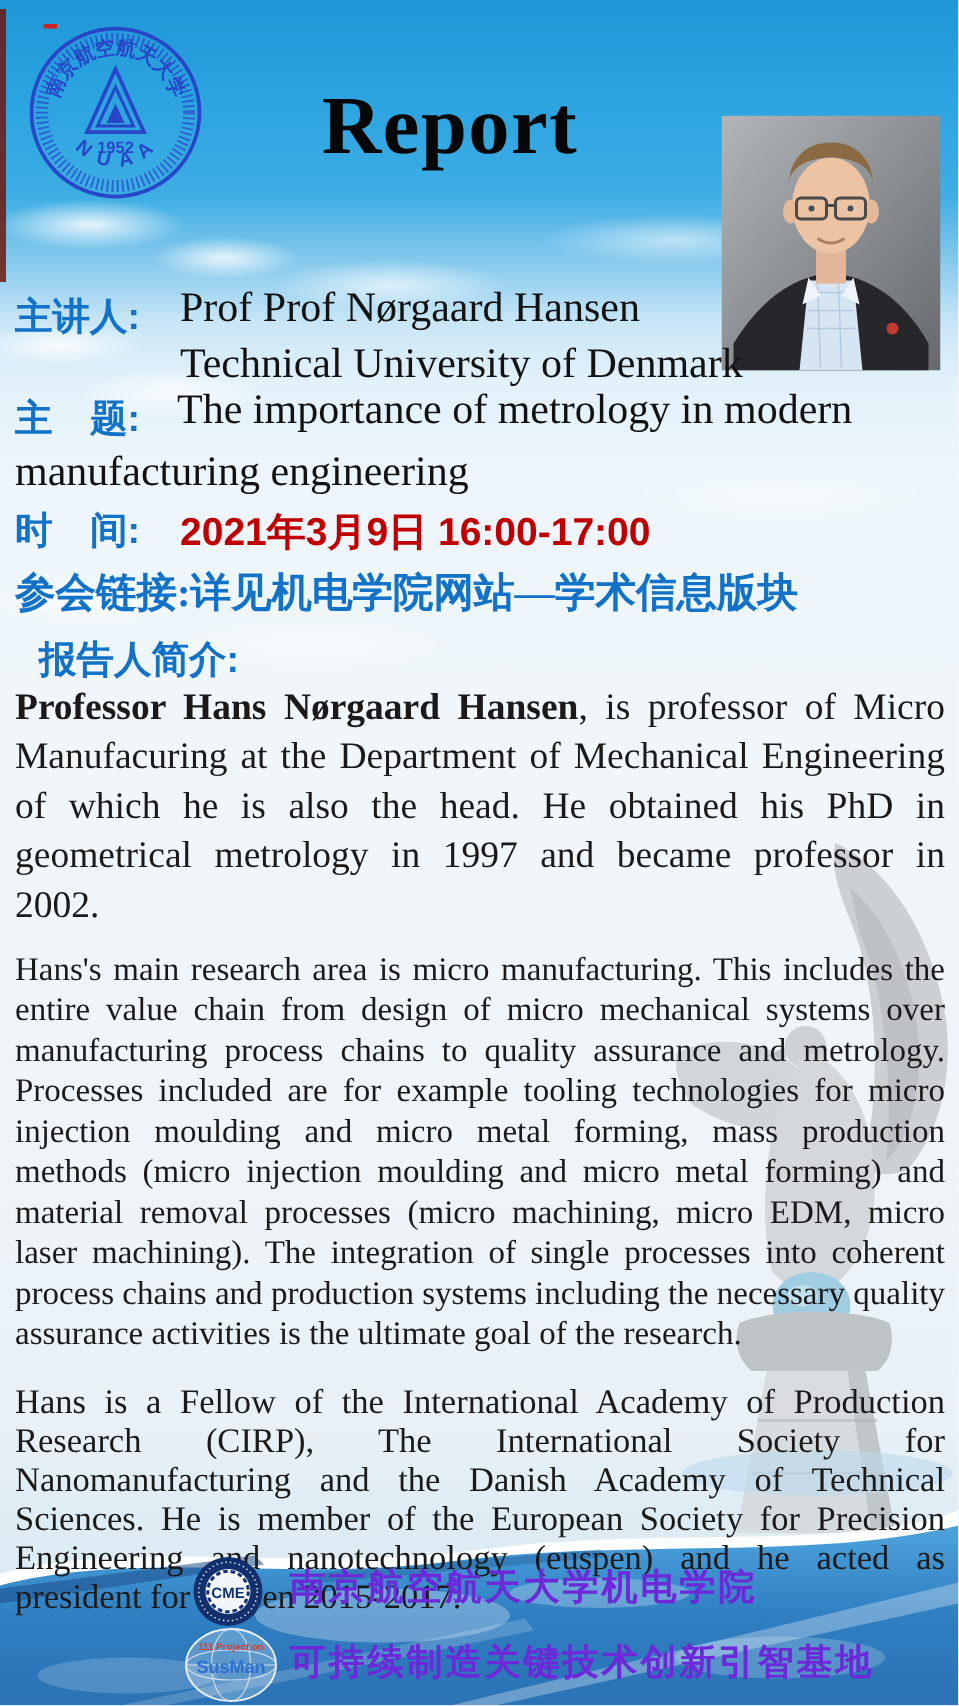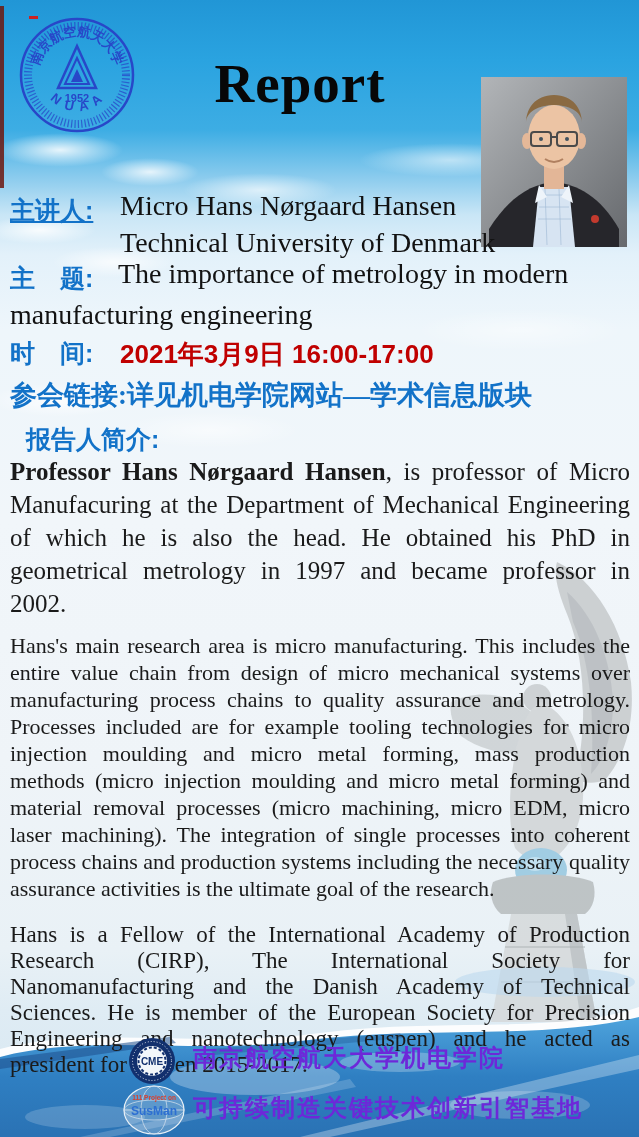--- a/index.html
+++ b/index.html
@@ -139,22 +139,22 @@
     <path d="M45,46 C45,22 101,22 101,46 C101,32 92,18 73,18 C54,18 45,32 45,46 Z" fill="#8a6a42"></path>
     <rect x="50" y="55" width="20" height="14" rx="3" fill="none" stroke="#4a4a4a" stroke-width="2"></rect>
     <rect x="76" y="55" width="20" height="14" rx="3" fill="none" stroke="#4a4a4a" stroke-width="2"></rect>
     <path d="M70,60 L76,60" stroke="#4a4a4a" stroke-width="2"></path>
     <circle cx="60" cy="62" r="2" fill="#40515e"></circle>
     <circle cx="86" cy="62" r="2" fill="#40515e"></circle>
     <path d="M64,82 Q73,88 82,82" stroke="#b08060" stroke-width="2" fill="none"></path>
     <circle cx="114" cy="142" r="4" fill="#c23a2e"></circle>
   </svg>
 
-  <div class="abs lbl" style="left:10px;top:194px;text-decoration:underline;">主讲人:</div>
-  <div class="abs val" style="left:120px;top:190px;">Micro Hans Nørgaard Hansen</div>
+  <div class="abs lbl" style="left:10px;top:194px;">主讲人:</div>
+  <div class="abs val" style="left:120px;top:190px;">Prof Prof Nørgaard Hansen</div>
   <div class="abs val" style="left:120px;top:227px;">Technical University of Denmark</div>
 
   <div class="abs lbl" style="left:10px;top:262px;text-align:center;">主　题:</div>
   <div class="abs val" style="left:10px;top:299px;">manufacturing engineering</div>
   <div class="abs val" style="left:118px;top:258px;">The importance of metrology in modern</div>
 
   <div class="abs lbl" style="left:10px;top:337px;">时　间:</div>
   <div class="abs red-val" style="left:120px;top:337px;">2021年3月9日 16:00-17:00</div>
 
   <div class="abs" style="left:10px;top:377px;">

